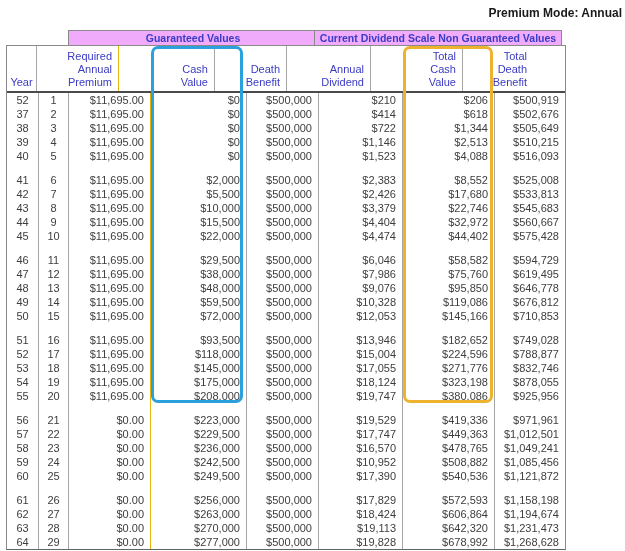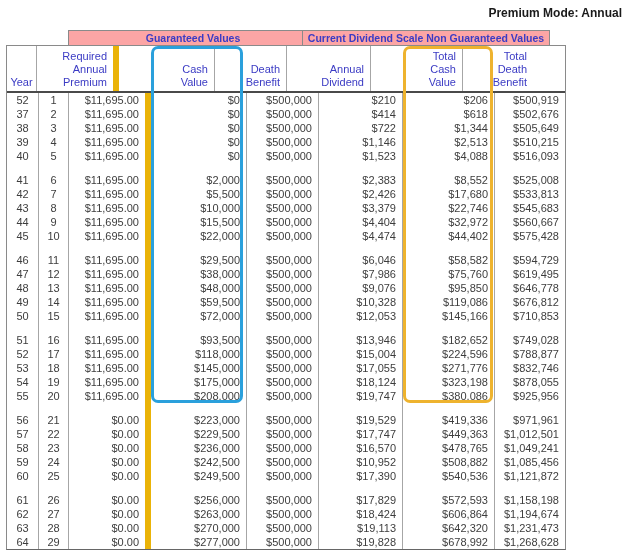--- a/index.html
+++ b/index.html
@@ -10,26 +10,26 @@
   .page-title {
     position:absolute; top:6px; right:3px;
     font-size:12px; font-weight:bold; color:#1a1a1a; white-space:nowrap;
   }
   .table-wrap { position:absolute; left:6px; top:30px; width:560px; }
 
   
   .group-header-row { position:relative; height:15px; }
   .group-box {
     position:absolute; top:0; height:15px; box-sizing:border-box;
-    border:1px solid #8a8a8a; border-bottom:none; background:#fca5a5;
+    border:1px solid #8a8a8a; border-bottom:none; background:#f0abfc;
     display:flex; align-items:center; justify-content:center;
     font-weight:bold; font-size:10.5px; color:#3b3bc4; white-space:nowrap;
   }
   .gbox-guaranteed { left:62px; width:250px; }
-  .gbox-nonguaranteed { left:296px; width:248px; }
+  .gbox-nonguaranteed { left:308px; width:248px; }
 
   
   .main {
     box-sizing:border-box; border:1px solid #8a8a8a; border-bottom:1px solid #666;
     background:#fff;
   }
   .hdr-row { display:flex; height:45px; }
   .hdr-cell {
     box-sizing:border-box; display:flex; flex-direction:column; justify-content:flex-end;
     font-size:11px; line-height:13px; color:#3b3bc4; padding-bottom:2px;
@@ -37,21 +37,21 @@
   .hdr-divider { height:2px; background:#4a4a4a; }
 
   .row { display:flex; height:14px; }
   .gap-row { display:flex; height:10px; }
   .cell {
     box-sizing:border-box; font-size:11px; line-height:14px; color:#3d3d3d;
     white-space:nowrap; overflow:hidden;
   }
   .c0 { width:32px; border-right:1px solid #a6a6a6; }
   .c1 { width:30px; border-right:1px solid #a6a6a6;justify-content:flex-end; }
-  .c2 { width:82px; border-right:6px solid #eab308; }
+  .c2 { width:82px; border-right:1px solid #eab308; }
   .c3 { width:96px; border-right:1px solid #a6a6a6; }
   .c4 { width:72px; border-right:1px solid #a6a6a6; }
   .c5 { width:84px; border-right:1px solid #a6a6a6; }
   .c6 { width:92px; border-right:1px solid #a6a6a6; }
   .c7 { width:70px; }
   .al-center { text-align:center; }
   .al-right { text-align:right; padding-right:6px; }
 
   
   .hl-box {

